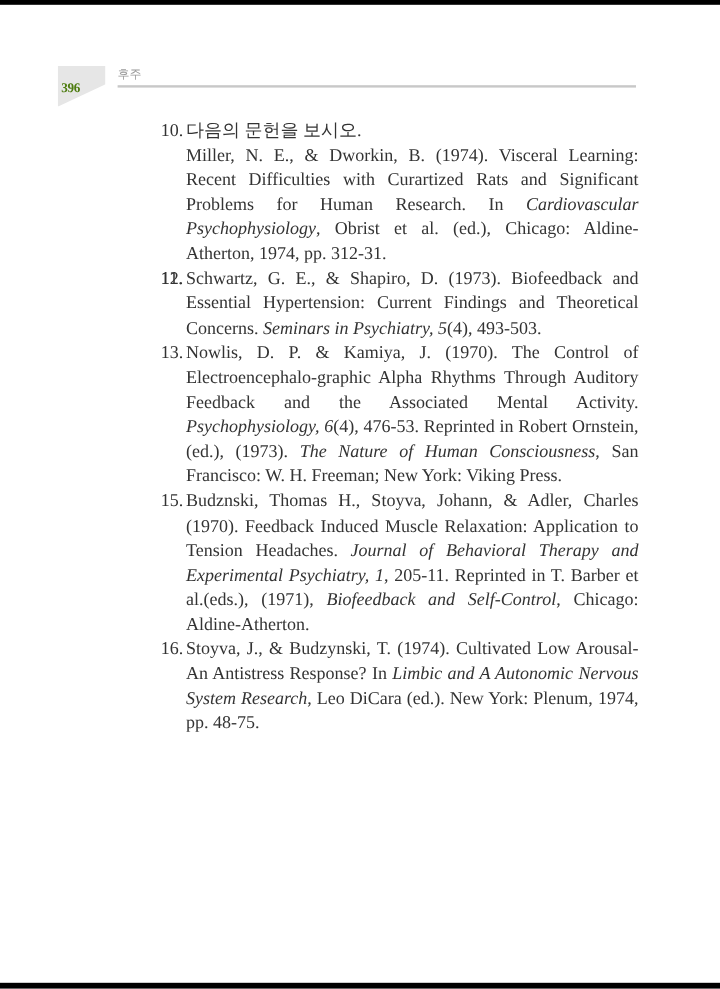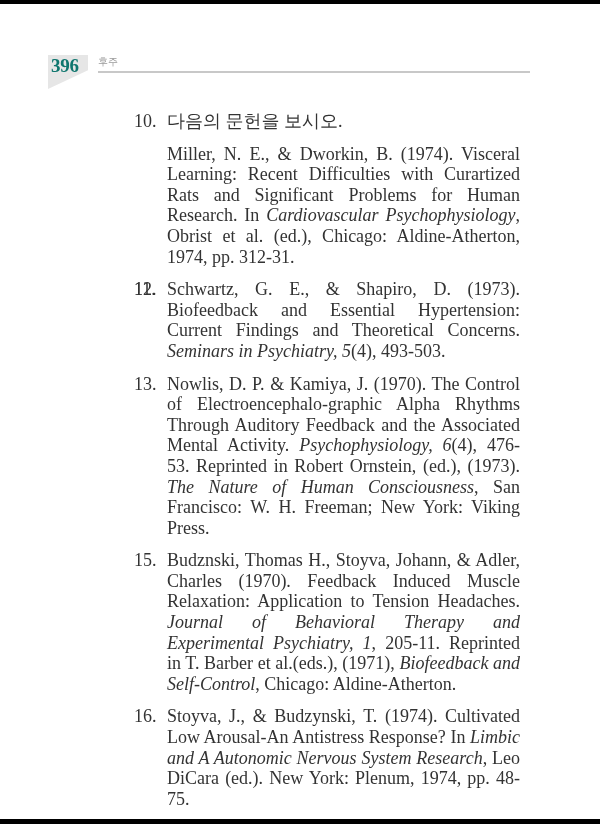--- a/index.html
+++ b/index.html
@@ -11,42 +11,42 @@
     }
     .top-bar { position: absolute; left: 0; top: 0; width: 600px; height: 4px; background: #000; }
     .bottom-bar { position: absolute; left: 0; top: 819px; width: 600px; height: 5px; background: #000; }
 
     .page-tab {
       position: absolute; left: 48px; top: 55px; width: 40px; height: 34px;
       background: #e6e6e6;
       clip-path: polygon(0 0, 100% 0, 100% 45%, 0 100%);
     }
     .page-number {
-      position: absolute; left: 51px; top: 55px;
+      position: absolute; left: 51px; top: 68px;
       font-family: "Liberation Serif", serif; font-weight: bold;
-      font-size: 19px; color: #0f766e; letter-spacing: -0.3px;
+      font-size: 11px; color: #4d7c0f; letter-spacing: -0.3px;
     }
     .running-head {
       position: absolute; left: 98px; top: 55px;
       font-size: 10px; color: #9a9a9a;
     }
     .header-rule {
       position: absolute; left: 98px; top: 71px; width: 432px; height: 2px;
       background: #c8c8c8;
     }
 
     .notes {
       position: absolute; left: 134px; top: 99px; width: 398px;
       font-family: "Liberation Serif", serif;
-      font-size: 18px; line-height: 20.6px; color: #333;
+      font-size: 15px; line-height: 20.6px; color: #333;
       text-align: justify;
     }
     .note { position: relative; padding-left: 21px; margin: 0; }
     .note .num { position: absolute; left: 0; top: 0; }
-    .note p { margin: 12px; text-align: justify; }
+    .note p { margin: 0; text-align: justify; }
     .note em { }
   </style>
 </head>
 <body>
 
 <div class="top-bar"></div>
 
 <div class="page-tab"></div>
 <div class="page-number">396</div>
 <div class="running-head">후주</div>

